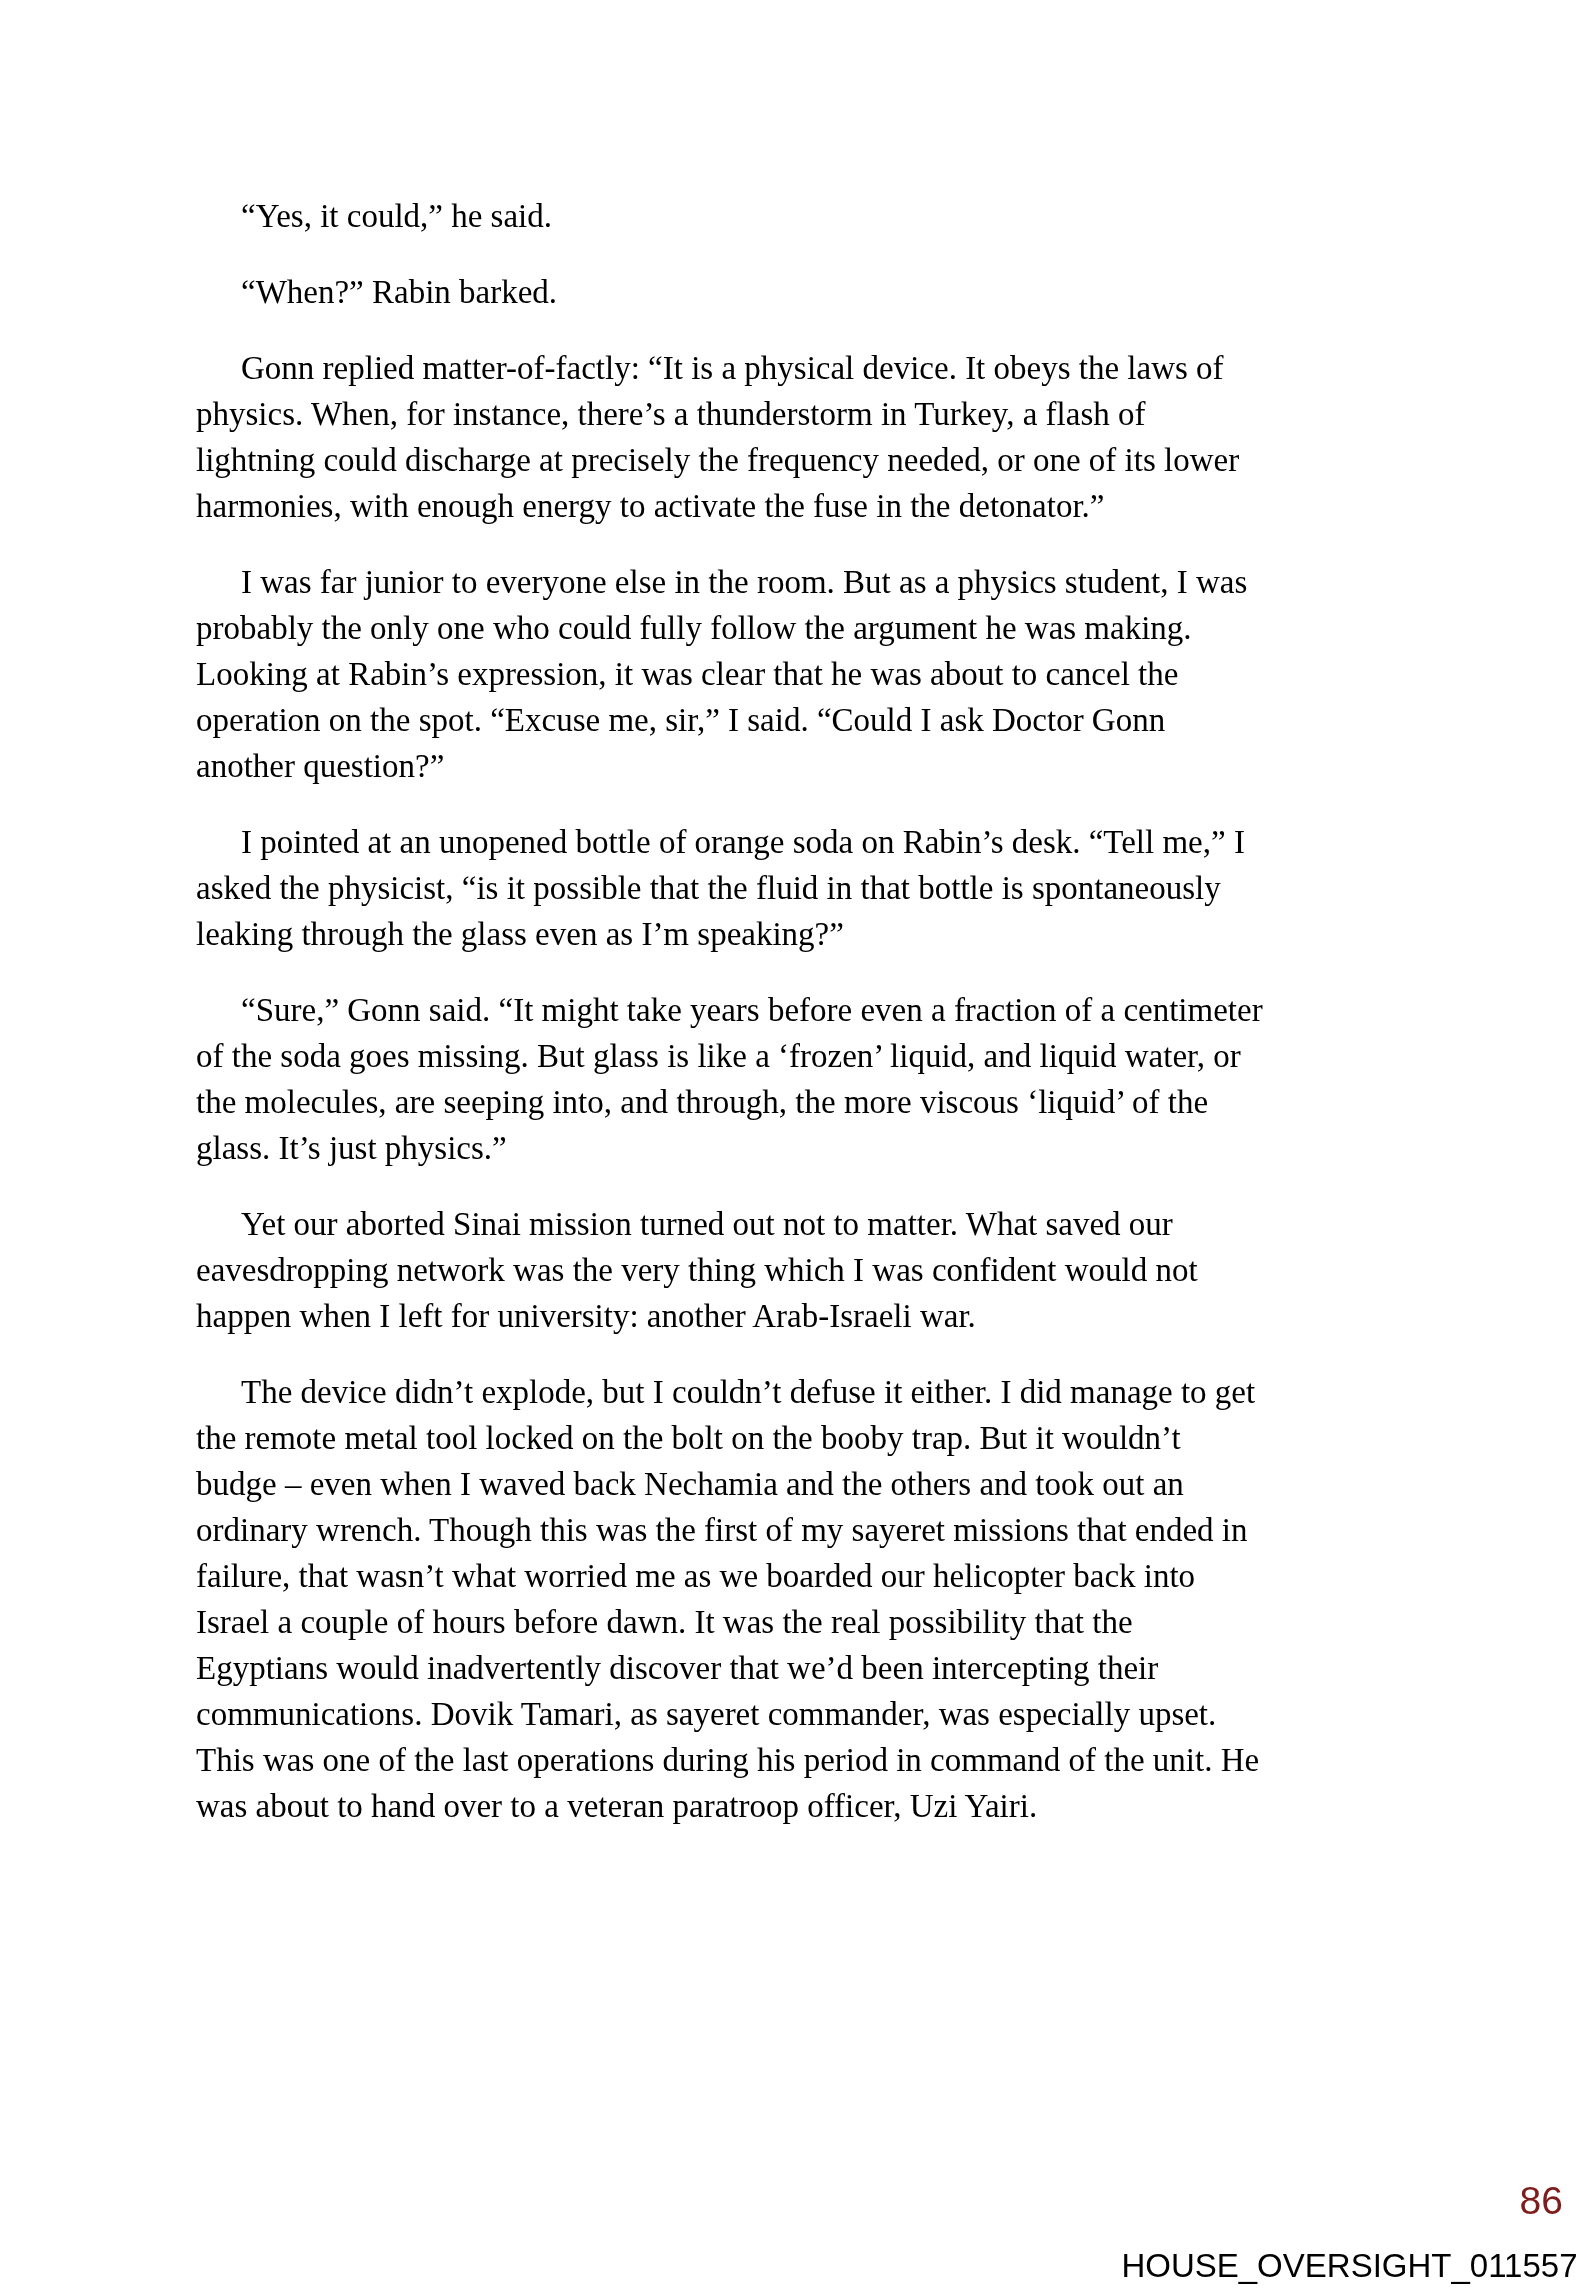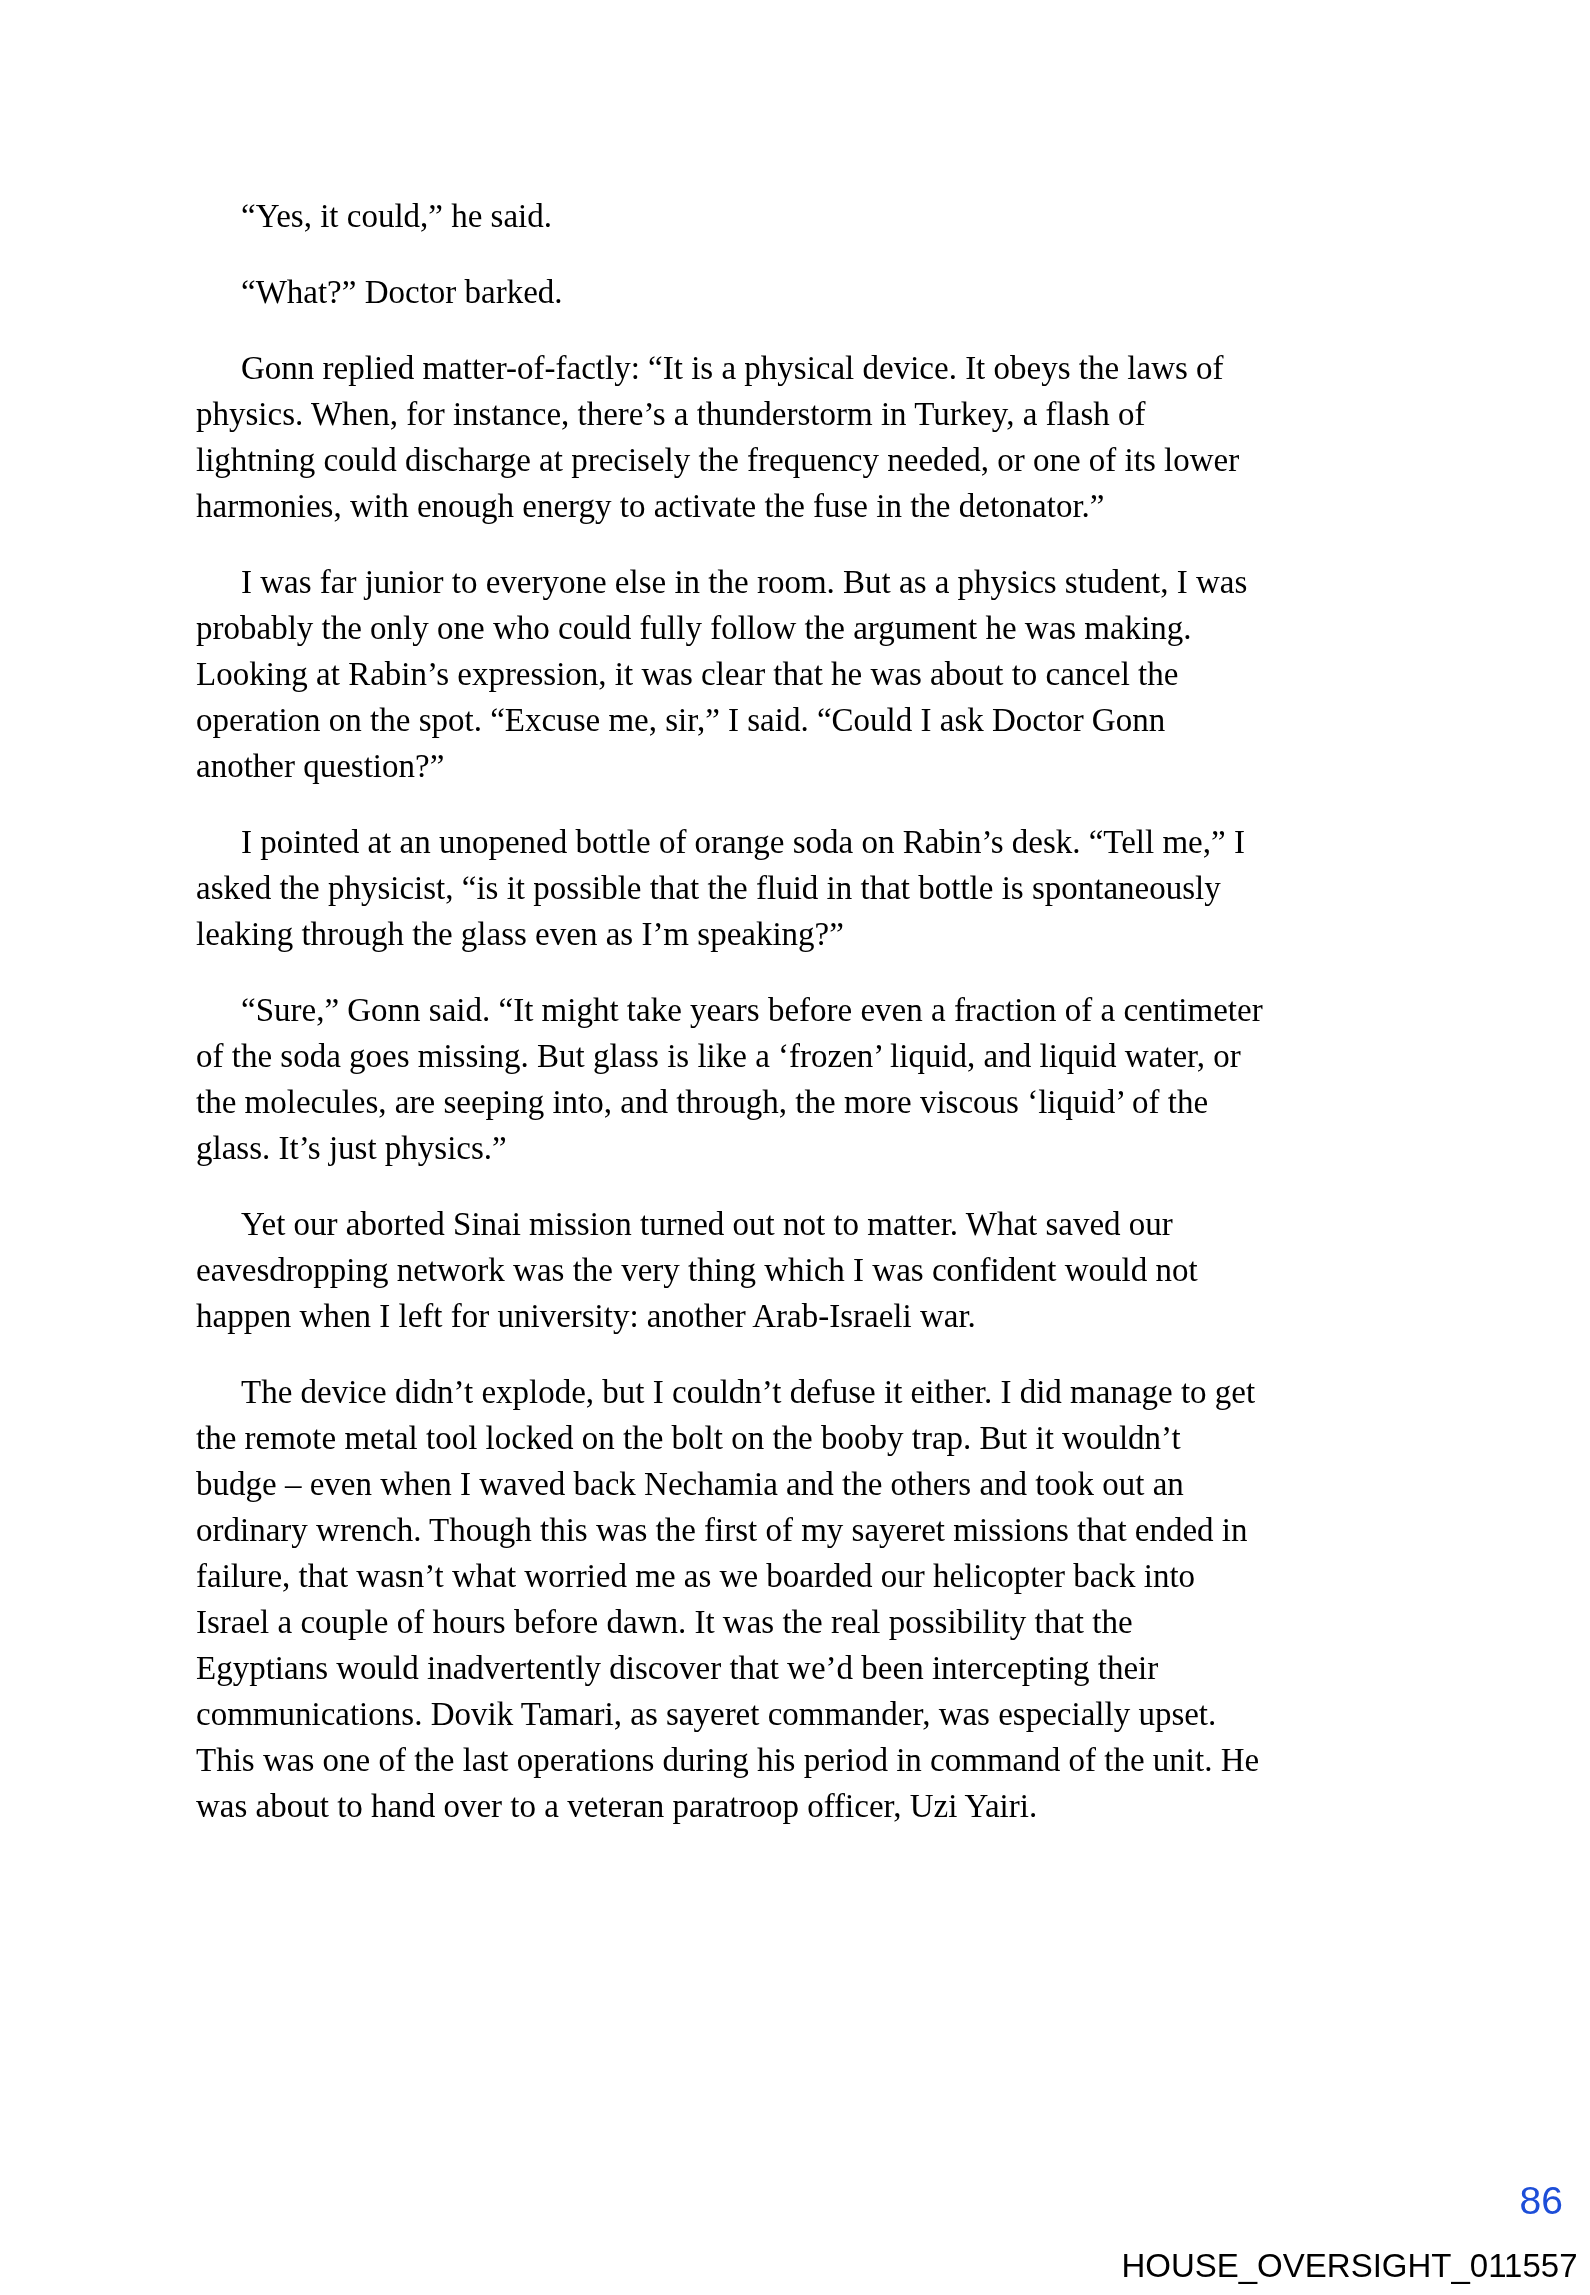--- a/index.html
+++ b/index.html
@@ -39,41 +39,41 @@
   .body-text p:first-child {
     margin-top: 0;
   }
   .page-number {
     position: absolute;
     top: 2181px;
     right: 28px;
     font-family: "Liberation Sans", sans-serif;
     font-size: 39px;
     line-height: 39px;
-    color: #1d4ed8;
+    color: #7f1d1d;
   }
   .bates-stamp {
     position: absolute;
     top: 2247px;
     right: 13.5px;
     font-family: "Liberation Sans", sans-serif;
     font-size: 33px;
     line-height: 37px;
     color: #000000;
     text-align: center;
   }
 </style>
 </head>
 <body>
 
 <div class="page">
 
   <div class="body-text">
     <p>“Yes, it could,” he said.</p>
-    <p>“What?” Doctor barked.</p>
+    <p>“When?” Rabin barked.</p>
     <p>Gonn replied matter-of-factly: “It is a physical device. It obeys the laws of
 physics. When, for instance, there’s a thunderstorm in Turkey, a flash of
 lightning could discharge at precisely the frequency needed, or one of its lower
 harmonies, with enough energy to activate the fuse in the detonator.”</p>
     <p>I was far junior to everyone else in the room. But as a physics student, I was
 probably the only one who could fully follow the argument he was making.
 Looking at Rabin’s expression, it was clear that he was about to cancel the
 operation on the spot. “Excuse me, sir,” I said. “Could I ask Doctor Gonn
 another question?”</p>
     <p>I pointed at an unopened bottle of orange soda on Rabin’s desk. “Tell me,” I

